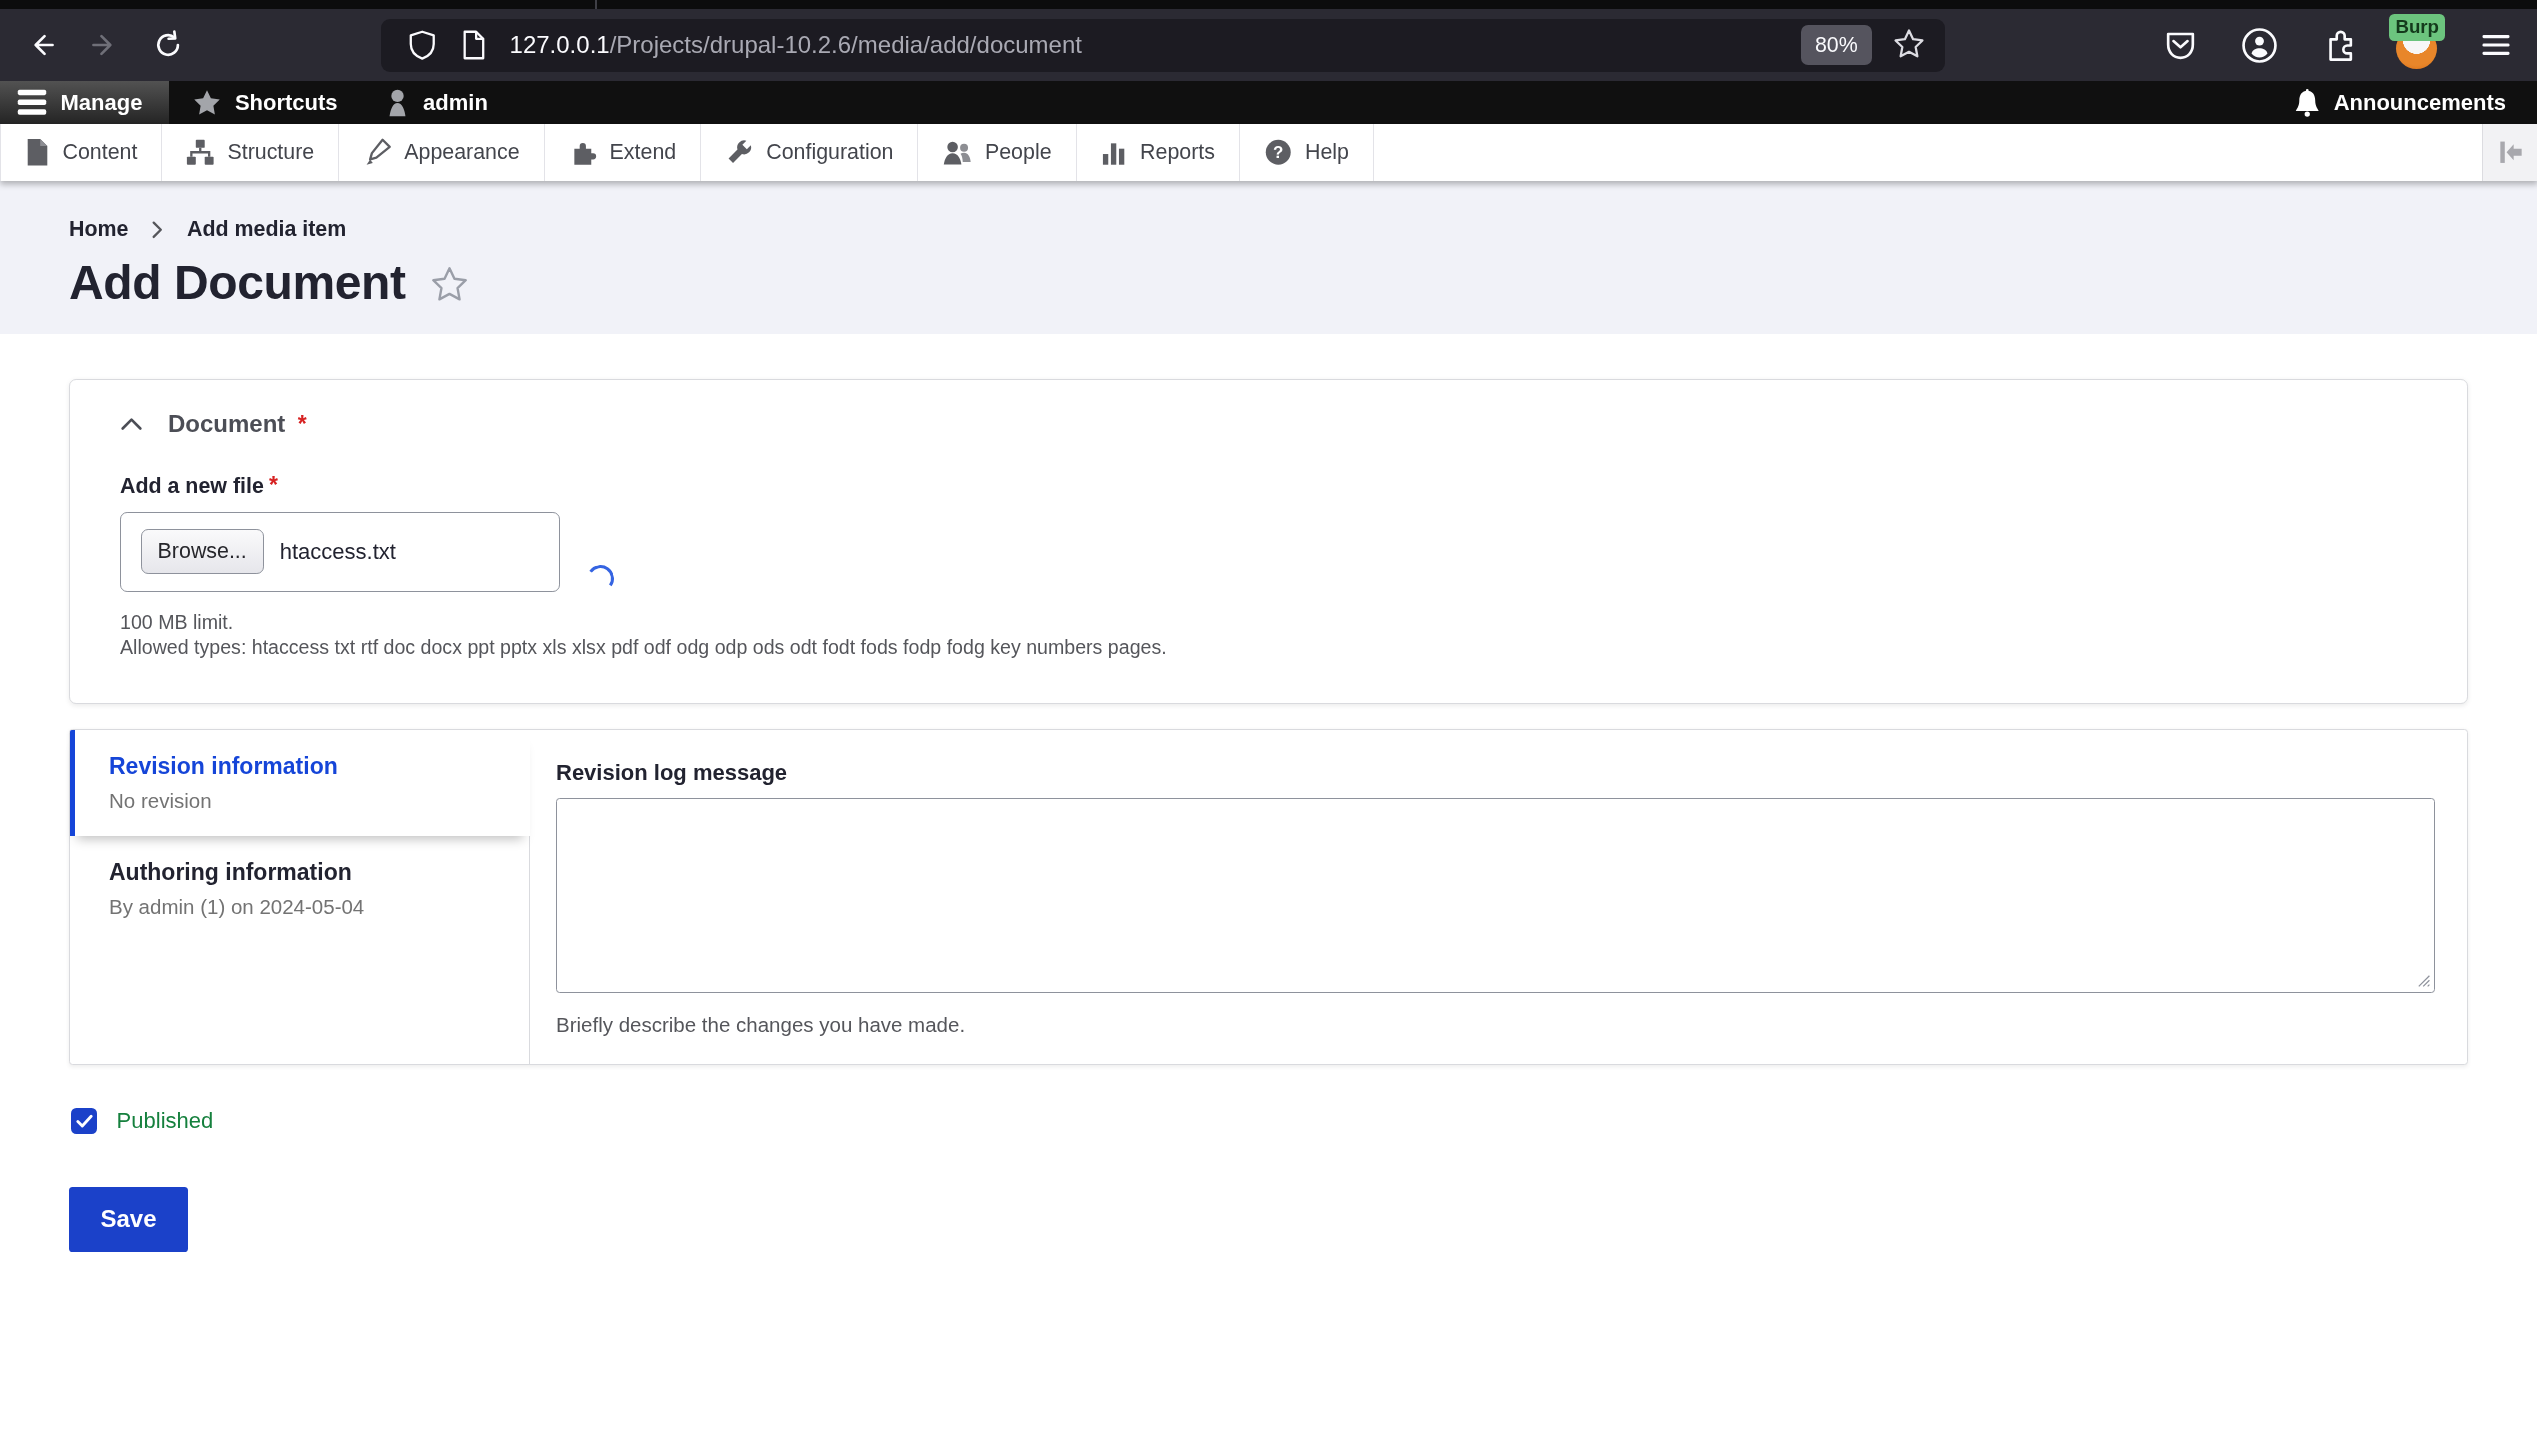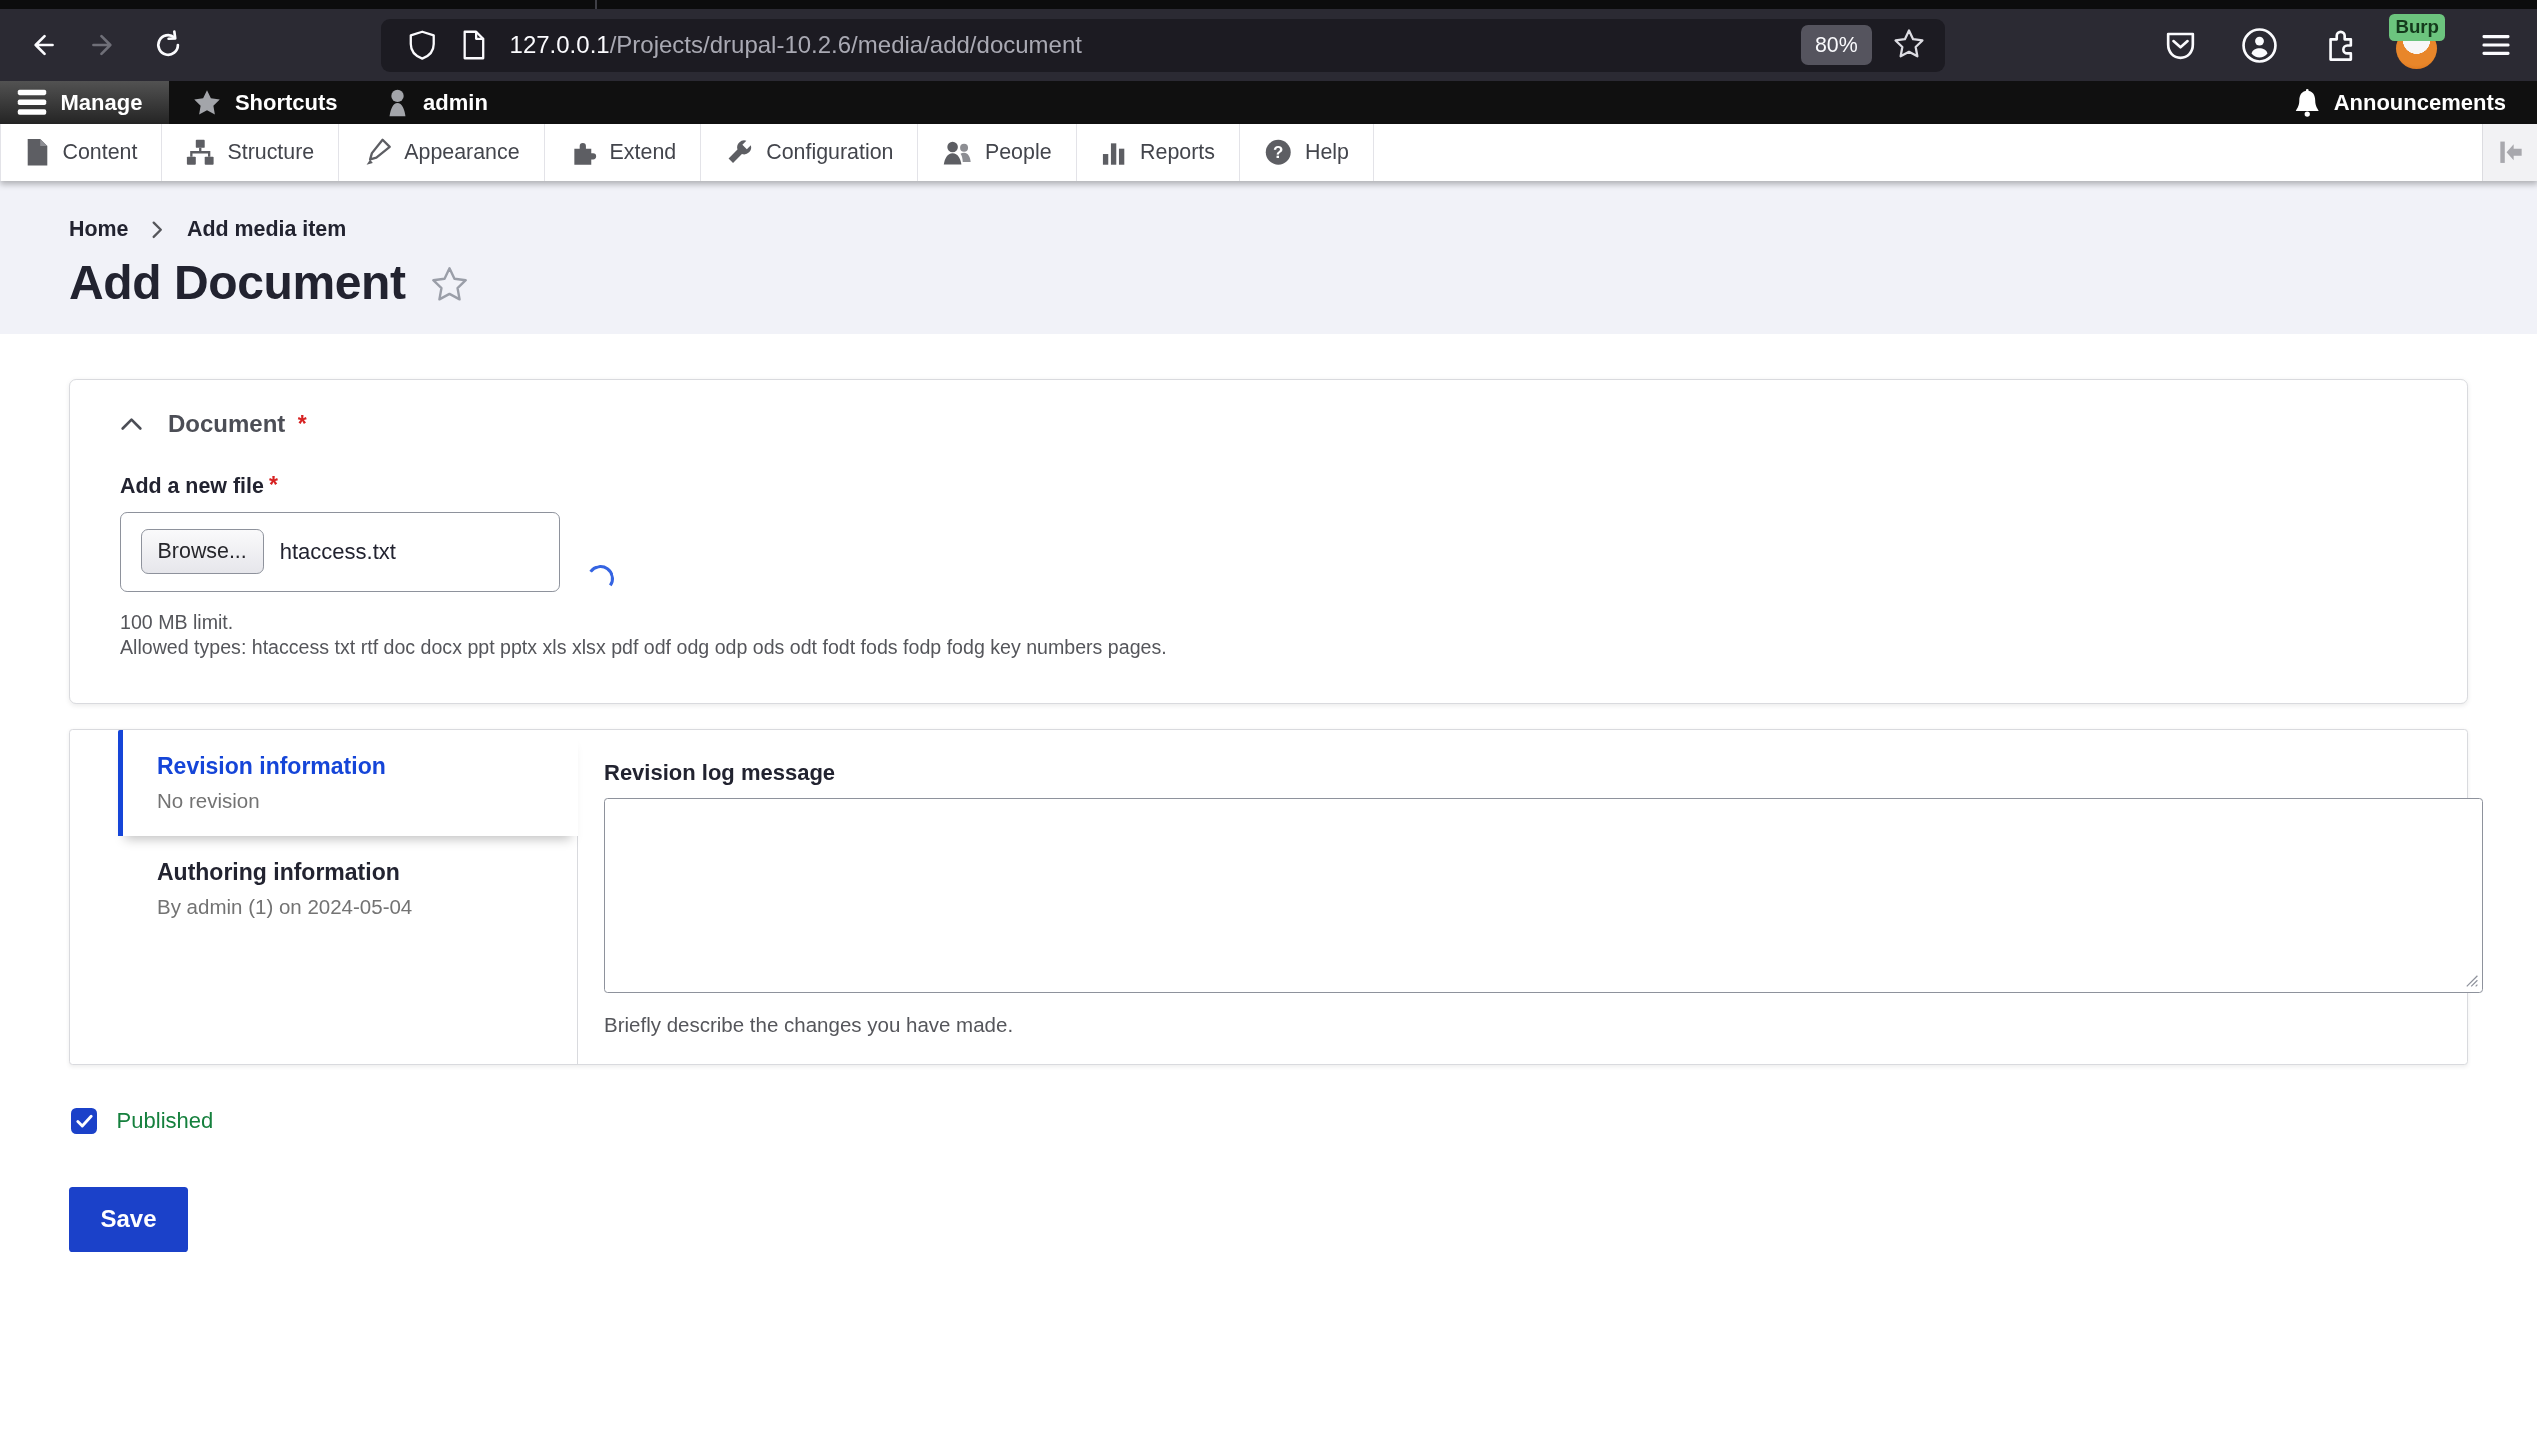--- a/index.html
+++ b/index.html
@@ -63,21 +63,21 @@
   .field-label { margin-top:25px; font-size:21.4px; font-weight:bold; color:#222330; }
   .file-row { display:flex; align-items:flex-end; gap:27px; margin-top:12.5px; }
   .file-wrapper { width:440px; height:80px; border:0.9px solid #8e929c; border-radius:7.1px; display:flex; align-items:center; padding-left:19.6px; gap:16px; background:#fff; }
   .browse-btn { font-size:21.4px; color:#26262b; background:linear-gradient(#fafafb,#e6e6eb); border:0.9px solid #8e929c; border-radius:7.1px; padding:9px 16px; }
   .filename { font-size:22px; color:#222330; }
   .spinner { width:27px; height:27px; border:3.6px solid #3564e2; border-bottom-color:transparent; border-left-color:transparent; border-radius:50%; transform:rotate(-10deg); }
   .hints { margin-top:18px; font-size:19.6px; color:#55565b; line-height:25px; }
 
   
   .vtabs { margin:25px 69px 0; width:2399px; min-height:336px; display:flex; border:0.9px solid #d9dade; border-radius:3.6px;
-     box-shadow:0 1.8px 4.5px rgba(0,0,0,0.07); background:#fff; position:relative;padding-left:48px; }
+     box-shadow:0 1.8px 4.5px rgba(0,0,0,0.07); background:#fff; position:relative; }
   .vtabs-menu { width:459px; flex:0 0 auto; }
   .vtab { padding:23px 18px 23px 39px; position:relative; background:#fff; }
   .vtab .vtab-label { font-size:23px; font-weight:bold; color:#222330; }
   .vtab .vtab-summary { font-size:20.5px; color:#737373; margin-top:9px; }
   .vtab.active { border-left:5.3px solid #1545d8; padding-left:34px; margin-right:-0.9px; z-index:2;
      box-shadow:0 10.7px 10.7px -7.1px rgba(0,0,0,0.25); border-radius:1.8px 0 0 0; }
   .vtab.active .vtab-label { color:#1545d8; }
   .vtab.alias { margin-top:14.2px; border-bottom:0.9px solid #dcdce2; }
   .vtabs-pane { flex:1; border-left:0.9px solid #d9dade; padding:30px 36px 0 26px; }
   .pane-label { font-size:22px; font-weight:bold; color:#222330; }

